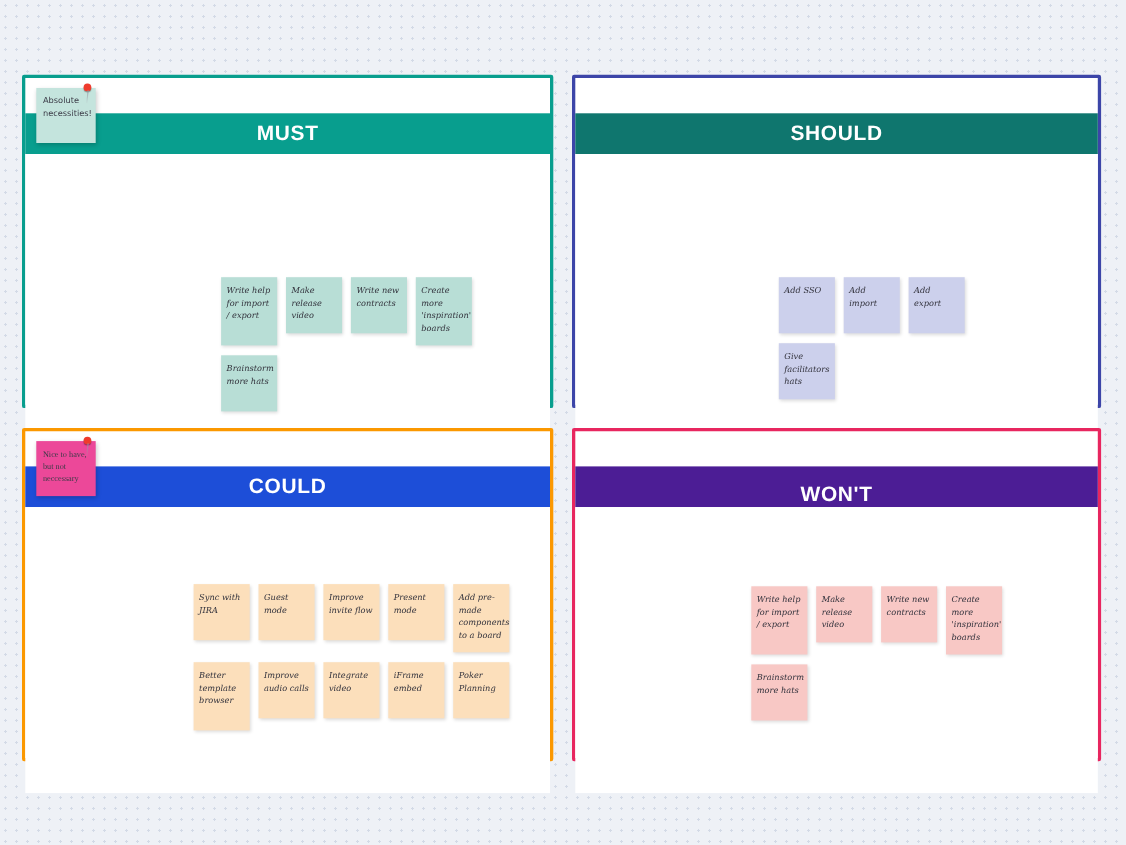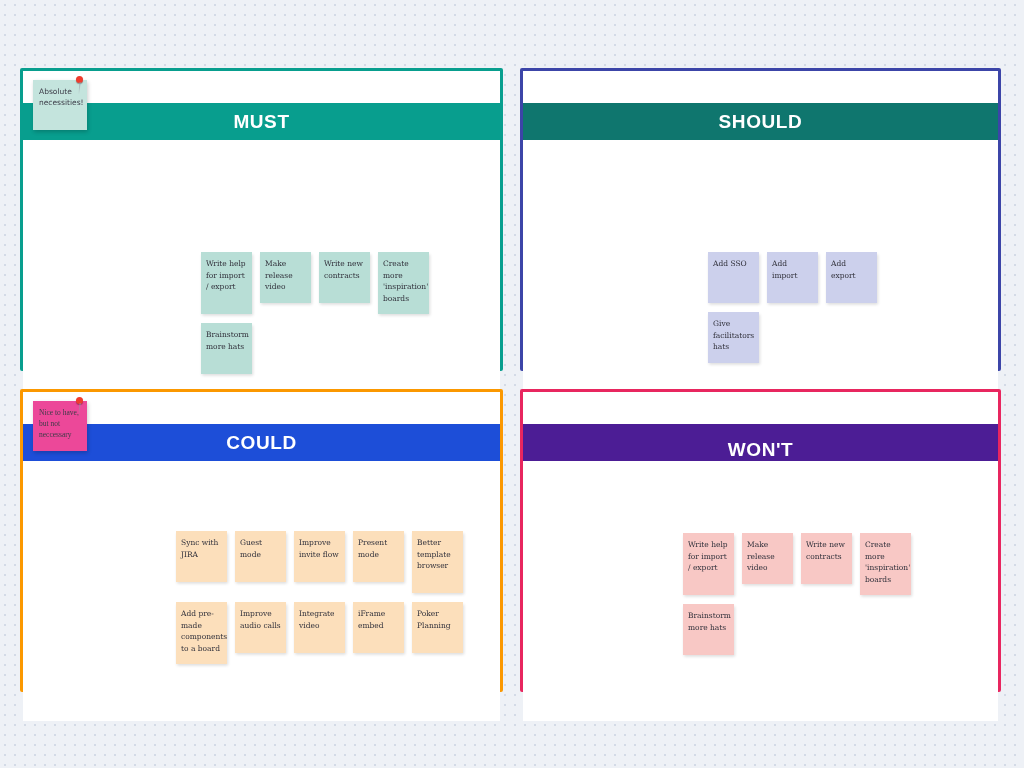--- a/index.html
+++ b/index.html
@@ -103,20 +103,21 @@
   }
 
   .note {
     width: 51px;
     min-height: 51px;
     box-sizing: border-box;
     padding: 6px 5px;
     font-size: 7.5px;
     line-height: 1.55;
     color: #32323c;
+    font-style: italic;
     font-family: "DejaVu Serif", serif;
     box-shadow: 1px 1.5px 3px rgba(0,0,0,0.14);
     align-self: flex-start;
   }
   .note.tall { min-height: 62px; }
 
   
   #panel-must   { left: 20px;  top: 68px;  width: 483px; height: 303px; border-color: #089e8e; }
   #panel-should { left: 520px; top: 68px;  width: 481px; height: 303px; border-color: #3c45a8; }
   #panel-could  { left: 20px;  top: 389px; width: 483px; height: 303px; border-color: #fb9800; }
@@ -186,22 +187,22 @@
   <section class="panel" id="panel-could">
     <div class="panel-header">
       <span>COULD</span>
     </div>
     <div class="panel-body">
       <div class="notes" id="notes-could">
           <div class="note note-could">Sync with JIRA</div>
           <div class="note note-could">Guest mode</div>
           <div class="note note-could">Improve invite flow</div>
           <div class="note note-could">Present mode</div>
+          <div class="note note-could tall">Add pre-made components to a board</div>
           <div class="note note-could tall">Better template browser</div>
-          <div class="note note-could tall">Add pre-made components to a board</div>
           <div class="note note-could">Improve audio calls</div>
           <div class="note note-could">Integrate video</div>
           <div class="note note-could">iFrame embed</div>
           <div class="note note-could">Poker Planning</div>
         </div>
     </div>
     <div class="corner-note">
       <span class="pin"></span>
       <span>Nice to have, but not neccessary</span>
     </div>

